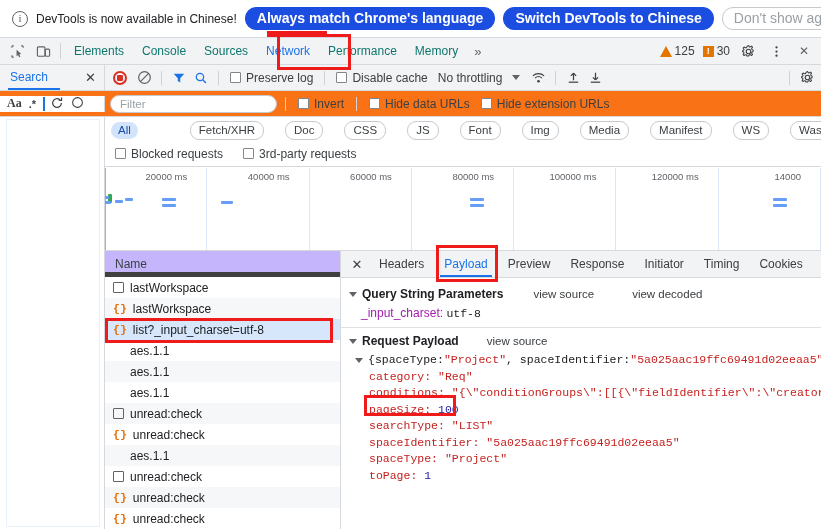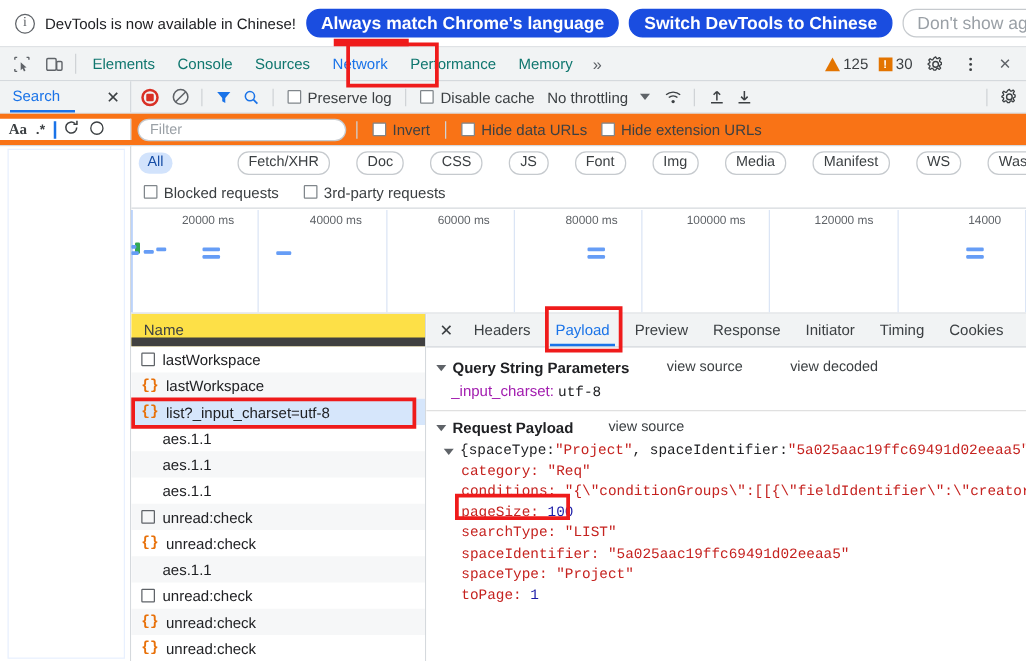--- a/index.html
+++ b/index.html
@@ -181,21 +181,21 @@
   .ov-bar.green { background: #34a853; width: 4px; height: 9px; }
   .ov-left-line { position: absolute; left: 0; top: 0; bottom: 0; width: 1px; background: #8ab4f8; }
 
   
   .reqpanel {
     position: absolute; left: 105px; top: 251px; width: 236px; bottom: 0;
     background: #fff; border-right: 1px solid #d5d9dd; overflow: hidden;
   }
   .req-head {
     height: 26px; line-height: 26px; padding-left: 10px;
-    font-size: 12px; color: #3c4043; border-bottom: 7px solid #404040; background: #fde047;
+    font-size: 12px; color: #3c4043; border-bottom: 5px solid #404040; background: #c4b5fd;
   }
   .req-row {
     height: 21px; display: flex; align-items: center; gap: 6px;
     padding-left: 8px; font-size: 12px; color: #202124; cursor: pointer;
     white-space: nowrap; overflow: hidden;
   }
   .req-row.alt { background: #f6f7f8; }
   .req-row.sel { background: #d6e6fb; }
   .ic-doc { width: 11px; height: 11px; border: 1.3px solid #5f6368; border-radius: 1px; flex: 0 0 11px; }
   .ic-json { color: #e8710a; font-size: 11.5px; font-weight: bold; flex: 0 0 13px; text-align:center;

